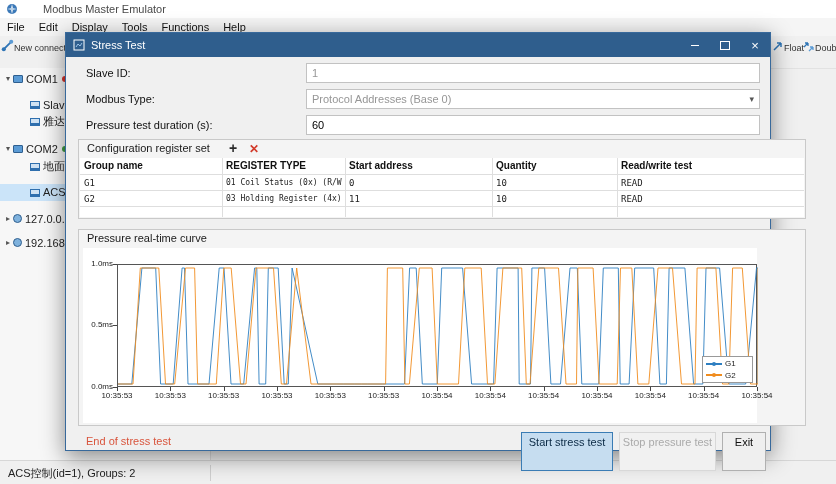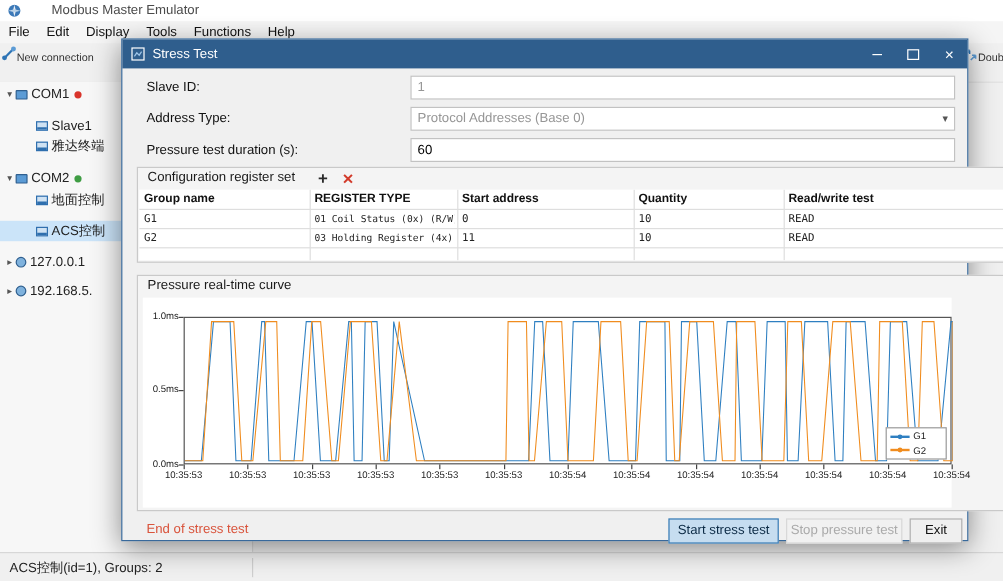--- a/index.html
+++ b/index.html
@@ -28,21 +28,21 @@
   .nico{display:inline-block;margin-right:3px;box-sizing:border-box;}
   .nico.port{width:10px;height:8px;background:#5b9bd5;border:1px solid #2f5f8f;border-radius:1px;}
   .nico.device{width:10px;height:8px;background:#cfe2f3;border:1px solid #2f6fae;box-shadow:inset 0 -2px 0 #2f6fae;}
   .nico.network{width:9px;height:9px;background:#7fb2dd;border:1px solid #2f5f8f;border-radius:50%;}
   .dot{display:inline-block;width:6px;height:6px;border-radius:50%;margin-left:4px;}
   
   .statusbar{position:absolute;left:0;top:460px;width:836px;height:24px;background:#f0f0f0;border-top:1px solid #d7d7d7;display:flex;align-items:center;}
   .status-text{font-size:11px;color:#222;margin-left:8px;}
   .status-div{position:absolute;left:210px;top:4px;bottom:4px;width:1px;background:#cfcfcf;}
   
-  .dialog{position:absolute;left:65px;top:32px;width:706px;height:419px;background:#f0f0f0;border:1px solid #38699b;box-sizing:border-box;box-shadow:0 6px 22px rgba(0,0,0,0.45);margin-left:36px;}
+  .dialog{position:absolute;left:65px;top:32px;width:706px;height:419px;background:#f0f0f0;border:1px solid #38699b;box-sizing:border-box;box-shadow:0 6px 22px rgba(0,0,0,0.45);}
   .dlg-titlebar{position:absolute;left:0;top:0;width:100%;height:24px;background:#2f5e8d;display:flex;align-items:center;}
   .dlg-icon{margin:0 6px 0 7px;display:inline-flex;}
   .dlg-title{font-size:11px;color:#ffffff;flex:1;}
   .dlg-ctrls{display:flex;height:24px;}
   .dlg-ctrl{width:30px;height:24px;display:flex;align-items:center;justify-content:center;color:#fff;cursor:default;}
   .glyph-min{width:8px;height:1px;background:#fff;display:inline-block;}
   .glyph-max{width:8px;height:7px;border:1px solid #fff;display:inline-block;}
   .glyph-close{font-size:13px;line-height:13px;}
   
   .field-label{position:absolute;left:20px;height:20px;line-height:20px;font-size:11px;color:#111;white-space:nowrap;}
@@ -75,21 +75,21 @@
   .ytick{position:absolute;left:30px;width:4px;height:1px;background:#444;}
   .xlab{position:absolute;top:143px;width:42px;text-align:center;font-size:8px;color:#222;white-space:nowrap;}
   .xtick{position:absolute;top:139px;width:1px;height:4px;background:#444;}
   .chart-legend{position:absolute;left:584px;top:91px;width:51px;height:27px;border:1px solid #999;background:#fff;box-sizing:border-box;padding:1px 3px;display:flex;flex-direction:column;justify-content:space-around;}
   .lg-row{display:flex;align-items:center;height:11px;}
   .lg-line{position:relative;width:16px;height:2px;display:inline-block;}
   .lg-dot{position:absolute;left:6px;top:-1px;width:4px;height:4px;border-radius:50%;display:inline-block;}
   .lg-txt{font-size:8px;margin-left:3px;color:#222;}
   
   .dlg-status{position:absolute;left:20px;top:402px;font-size:11px;color:#d9543c;white-space:nowrap;}
-  .btn{position:absolute;top:399px;height:21px;box-sizing:border-box;font-size:11px;text-align:center;line-height:19px;cursor:default;}
+  .btn{position:absolute;top:399px;height:39px;box-sizing:border-box;font-size:11px;text-align:center;line-height:19px;cursor:default;}
   .btn-start{left:455px;width:92px;background:#c6ddf0;border:1px solid #3a7cb4;color:#0b2a45;}
   .btn-stop{left:553px;width:97px;background:#f1f1f1;border:1px solid #d8d8d8;color:#aaaaaa;}
   .btn-exit{left:656px;width:44px;background:#efefef;border:1px solid #b0b0b0;color:#111;}
 </style>
 </head>
 <body>
 
 <div class="app-titlebar">
   <span class="app-icon">
     <svg width="12" height="12" viewBox="0 0 12 12">
@@ -208,21 +208,21 @@
         </span>
       <span class="dlg-ctrl">
           <span class="glyph-close">×</span>
         </span>
     </span>
   </div>
 
   <span class="field-label r1">Slave ID:</span>
   <input class="field-input r1 dis" readonly="" value="1" style="">
 
-  <span class="field-label r2">Address Type:</span>
+  <span class="field-label r2">Modbus Type:</span>
   <div class="field-input combo r2">
     <span class="combo-text">Protocol Addresses (Base 0)</span>
     <span class="combo-arrow">▾</span>
   </div>
 
   <span class="field-label r3">Pressure test duration (s):</span>
   <input class="field-input r3" value="60" style="">
 
   <div class="groupbox gb1">
     <span class="gb-title">Configuration register set</span>

